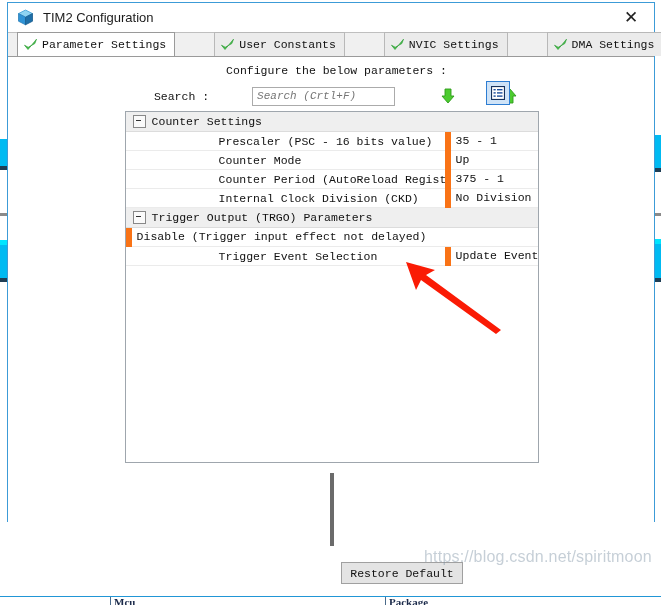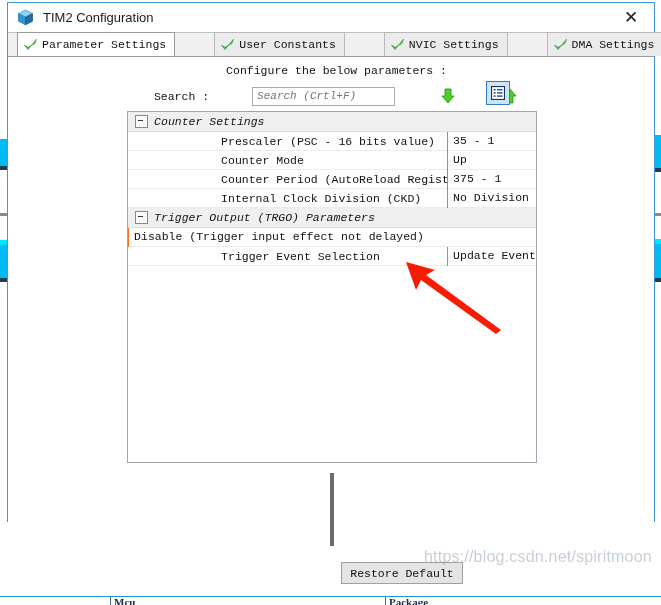--- a/index.html
+++ b/index.html
@@ -211,21 +211,20 @@
     font-family: "Liberation Mono", monospace;
     font-size: 11.5px;
     color: #111;
     box-sizing: border-box;
   }
   .grow.group {
     background: #efefef;
     border-bottom: 1px solid #dcdcdc;
     padding-left: 7px;
     height: 20px;
-    font-style: italic;
   }
   .expander {
     width: 11px; height: 11px;
     border: 1px solid #888;
     background: #fafafa;
     margin-right: 6px;
     position: relative;
     flex: 0 0 auto;
     cursor: pointer;
   }
@@ -240,21 +239,21 @@
     width: 319px;
     padding-left: 93px;
     box-sizing: border-box;
     white-space: nowrap;
     overflow: hidden;
     flex: 0 0 auto;
   }
   .pval {
     flex: 1 1 auto;
     padding-left: 5px;
-    border-left: 1px solid #f97316;
+    border-left: 6px solid #f97316;
     box-sizing: border-box;
     white-space: nowrap;
     overflow: hidden;
     height: 19px;
     line-height: 18px;
   }
   .tbl-filler { flex: 1 1 auto; background: #ffffff; }
 
   
   .desc-panel {

